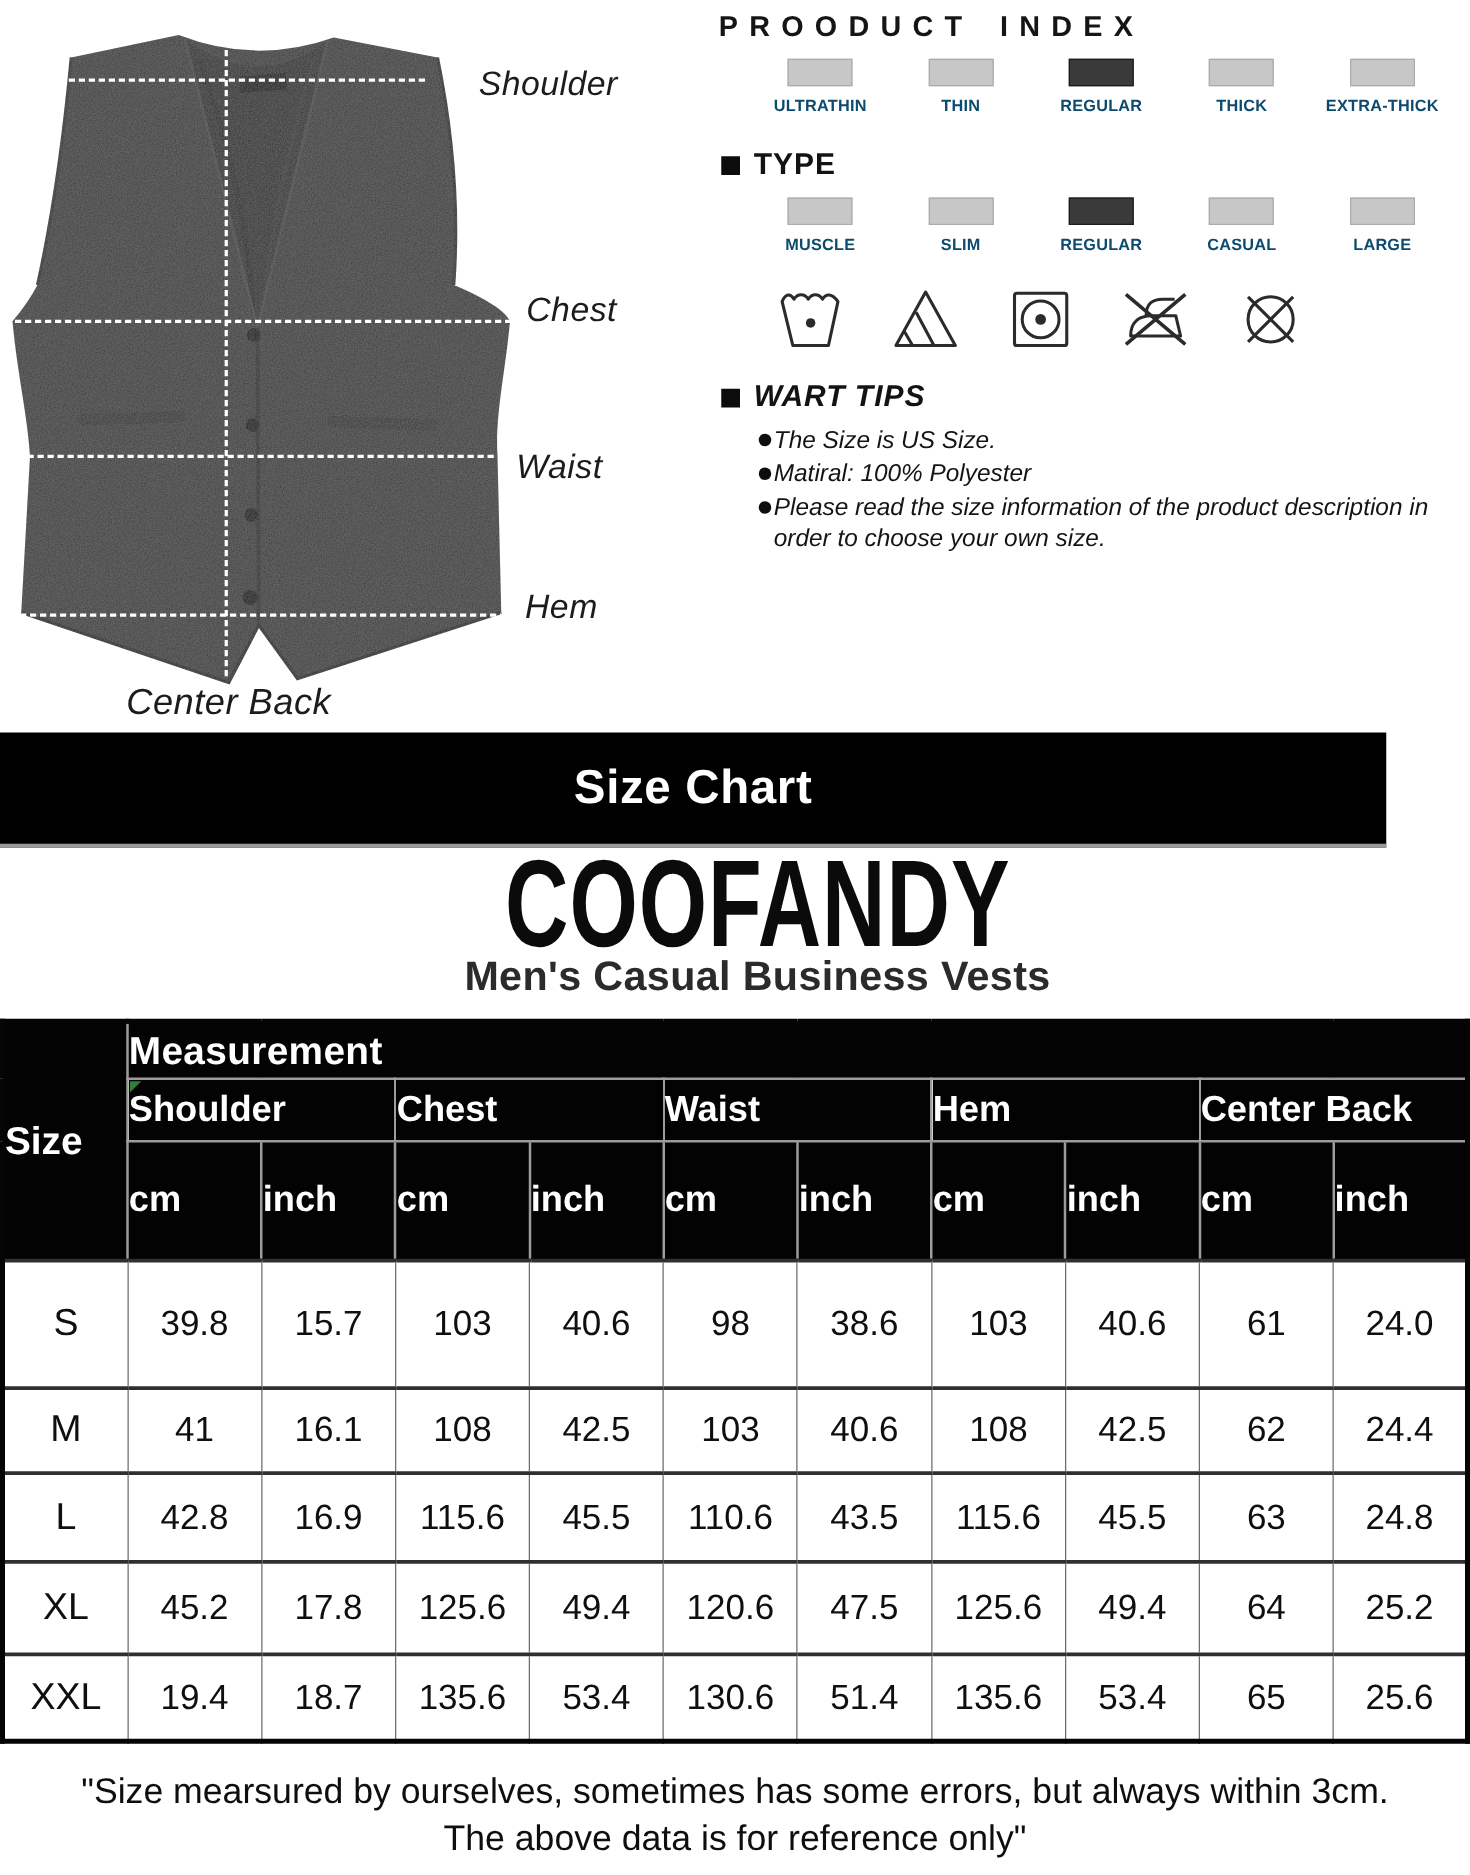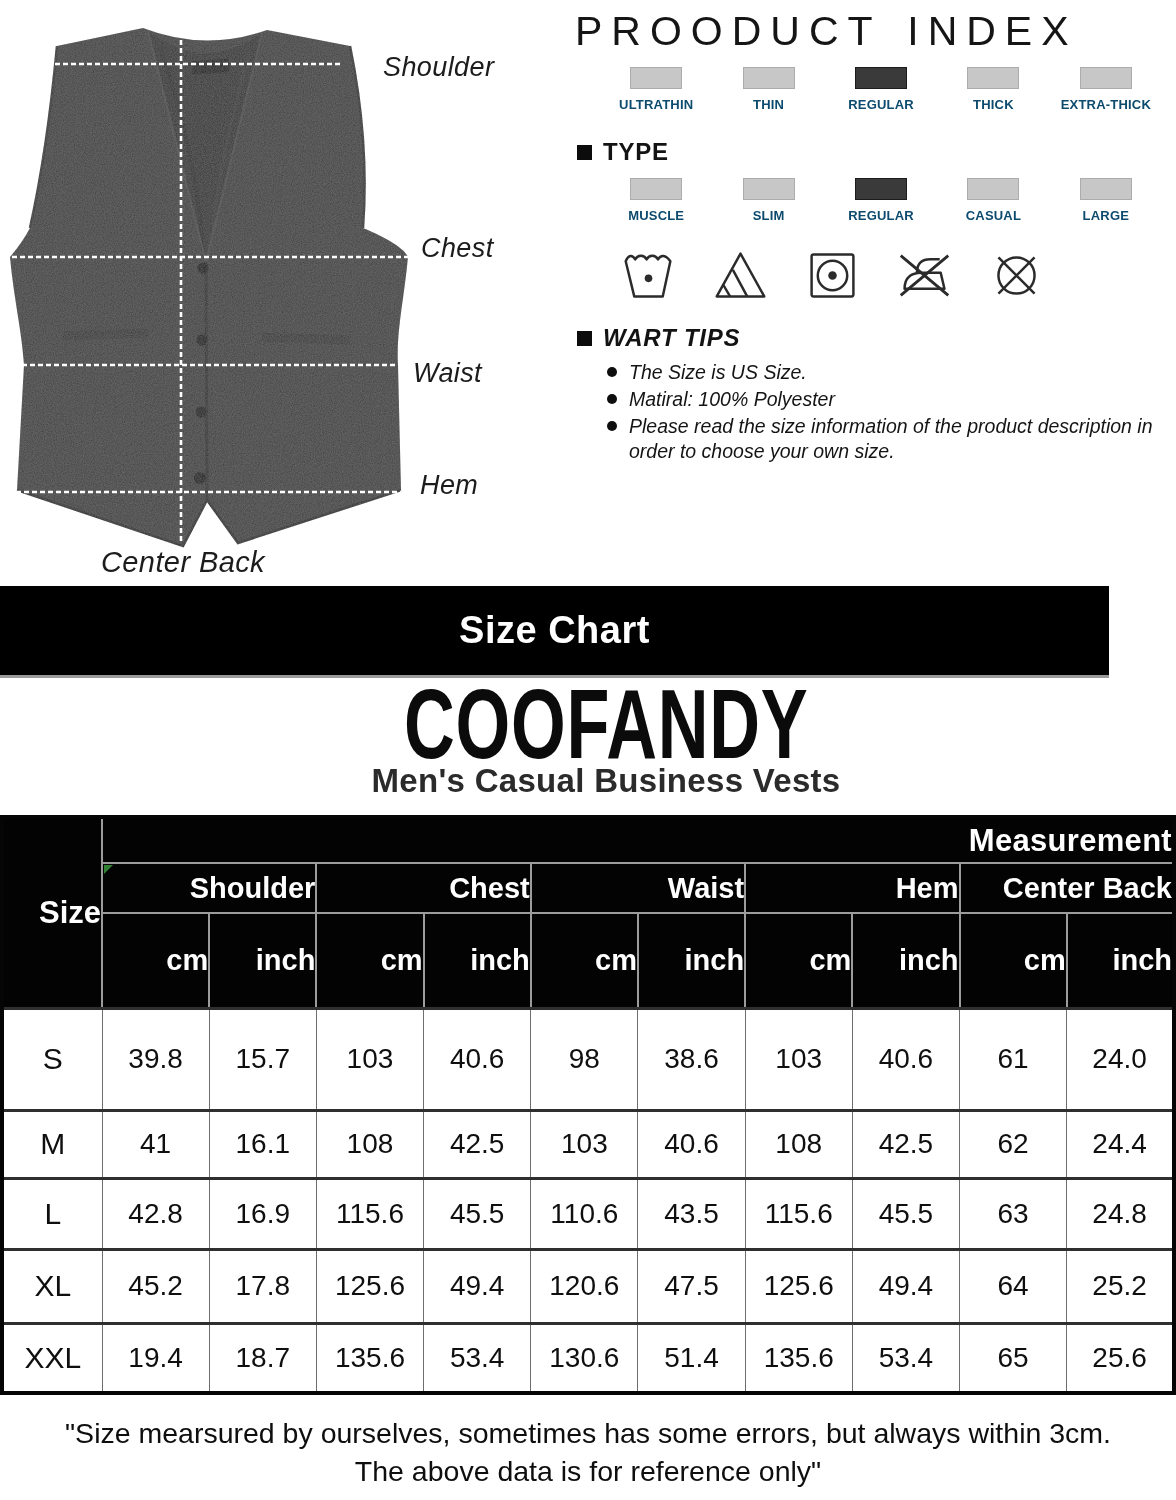--- a/index.html
+++ b/index.html
@@ -11,46 +11,46 @@
   .vest-svg{position:absolute;left:0;top:0;}
   .vest-label{position:absolute;font-style:italic;font-size:27px;font-weight:500;color:#1c1c1c;letter-spacing:.4px;}
   .lbl-shoulder{left:383px;top:52px;}
   .lbl-chest{left:421px;top:233px;}
   .lbl-waist{left:413px;top:358px;}
   .lbl-hem{left:420px;top:470px;}
   .lbl-centerback{left:101px;top:546px;font-size:29px;}
 
   
   .product-index{position:absolute;left:560px;top:0;width:616px;height:585px;}
-  .pi-title{margin:8px 0 0 15px;font-size:41px;font-weight:400;color:#151515;letter-spacing:9px;word-spacing:6px;white-space:nowrap;}
+  .pi-title{margin:8px 0 0 15px;font-size:23px;font-weight:700;color:#151515;letter-spacing:9px;word-spacing:6px;white-space:nowrap;}
   .section-head{display:flex;align-items:center;gap:11px;margin:26px 0 0 17px;font-size:24px;font-weight:700;color:#131313;letter-spacing:.8px;}
   .section-head.tips-head{font-style:italic;margin-top:20px;}
   .sq-bullet{width:15px;height:15px;background:#0c0c0c;flex:0 0 auto;}
   .swatch-row{display:flex;margin:12px 0 0 40px;width:562px;}
   .swatch-col{flex:1;display:flex;flex-direction:column;align-items:center;}
   .bar{width:50px;height:20px;background:#c7c7c7;border:1px solid #acacac;}
   .bar.dark{background:#3a3a3a;border-color:#1c1c1c;}
   .swatch-label{margin-top:8px;font-size:13px;font-weight:700;color:#0c4a6e;letter-spacing:.2px;white-space:nowrap;}
   .care-row{display:flex;align-items:center;gap:35px;margin:24px 0 0 60px;}
   .care-row svg{display:block;}
   .tips-list{margin:8px 0 0 47px;display:flex;flex-direction:column;gap:2px;}
-  .tip{display:flex;gap:12px;font-style:italic;font-size:19.5px;line-height:25px;color:#141414;}
+  .tip{display:flex;gap:2px;font-style:italic;font-size:19.5px;line-height:25px;color:#141414;}
   .dot-bullet{flex:0 0 auto;width:10px;height:10px;border-radius:50%;background:#0e0e0e;margin-top:7px;}
   .tip-text{max-width:548px;}
 
   
   .banner{position:absolute;left:0;top:586px;width:1109px;height:89px;background:#000;border-bottom:3px solid #9a9a9a;display:flex;align-items:center;justify-content:center;}
   .banner-text{color:#fff;font-size:38px;font-weight:700;letter-spacing:.5px;}
   .brand{position:absolute;left:18px;top:676px;width:1176px;text-align:center;}
   .brand-name{display:inline-block;font-size:95px;line-height:92px;font-weight:800;color:#0b0b0b;transform:scale(.74,1.04);transform-origin:center top;letter-spacing:1px;}
   .brand-sub{margin-top:-6px;font-size:33px;font-weight:700;color:#2b2b2b;letter-spacing:.3px;}
 
   
   .size-table{position:absolute;left:0;top:815px;width:1176px;border-collapse:collapse;table-layout:fixed;border:4px solid #050505;}
-  .size-table th{background:#030303;color:#fff;font-weight:700;border:2px solid #9c9c9c;text-align:right;vertical-align:middle;padding:0;}
+  .size-table th{background:#030303;color:#fff;font-weight:700;border:2px solid #9c9c9c;text-align:left;vertical-align:middle;padding:0;}
   .th-size{font-size:31px;}
   .th-measure{font-size:31px;letter-spacing:.3px;}
   .th-col{font-size:29px;position:relative;}
   .th-unit{font-size:29px;}
   .green-tri{position:absolute;left:1px;top:1px;width:0;height:0;border-top:9px solid #2f8032;border-right:9px solid transparent;}
   .size-table td{background:#fff;color:#0f0f0f;font-size:28px;text-align:center;vertical-align:middle;padding:0;
     border-top:3px solid #2f2f2f;border-bottom:3px solid #2f2f2f;border-left:1px solid #6e6e6e;border-right:1px solid #6e6e6e;}
   td.size-cell{font-size:30px;}
   tr.hr1{height:46px;} tr.hr2{height:50px;} tr.hr3{height:95px;}
   tr.r0{height:102px;} tr.r1{height:68px;} tr.r2{height:71px;} tr.r3{height:74px;} tr.r4{height:70px;}

